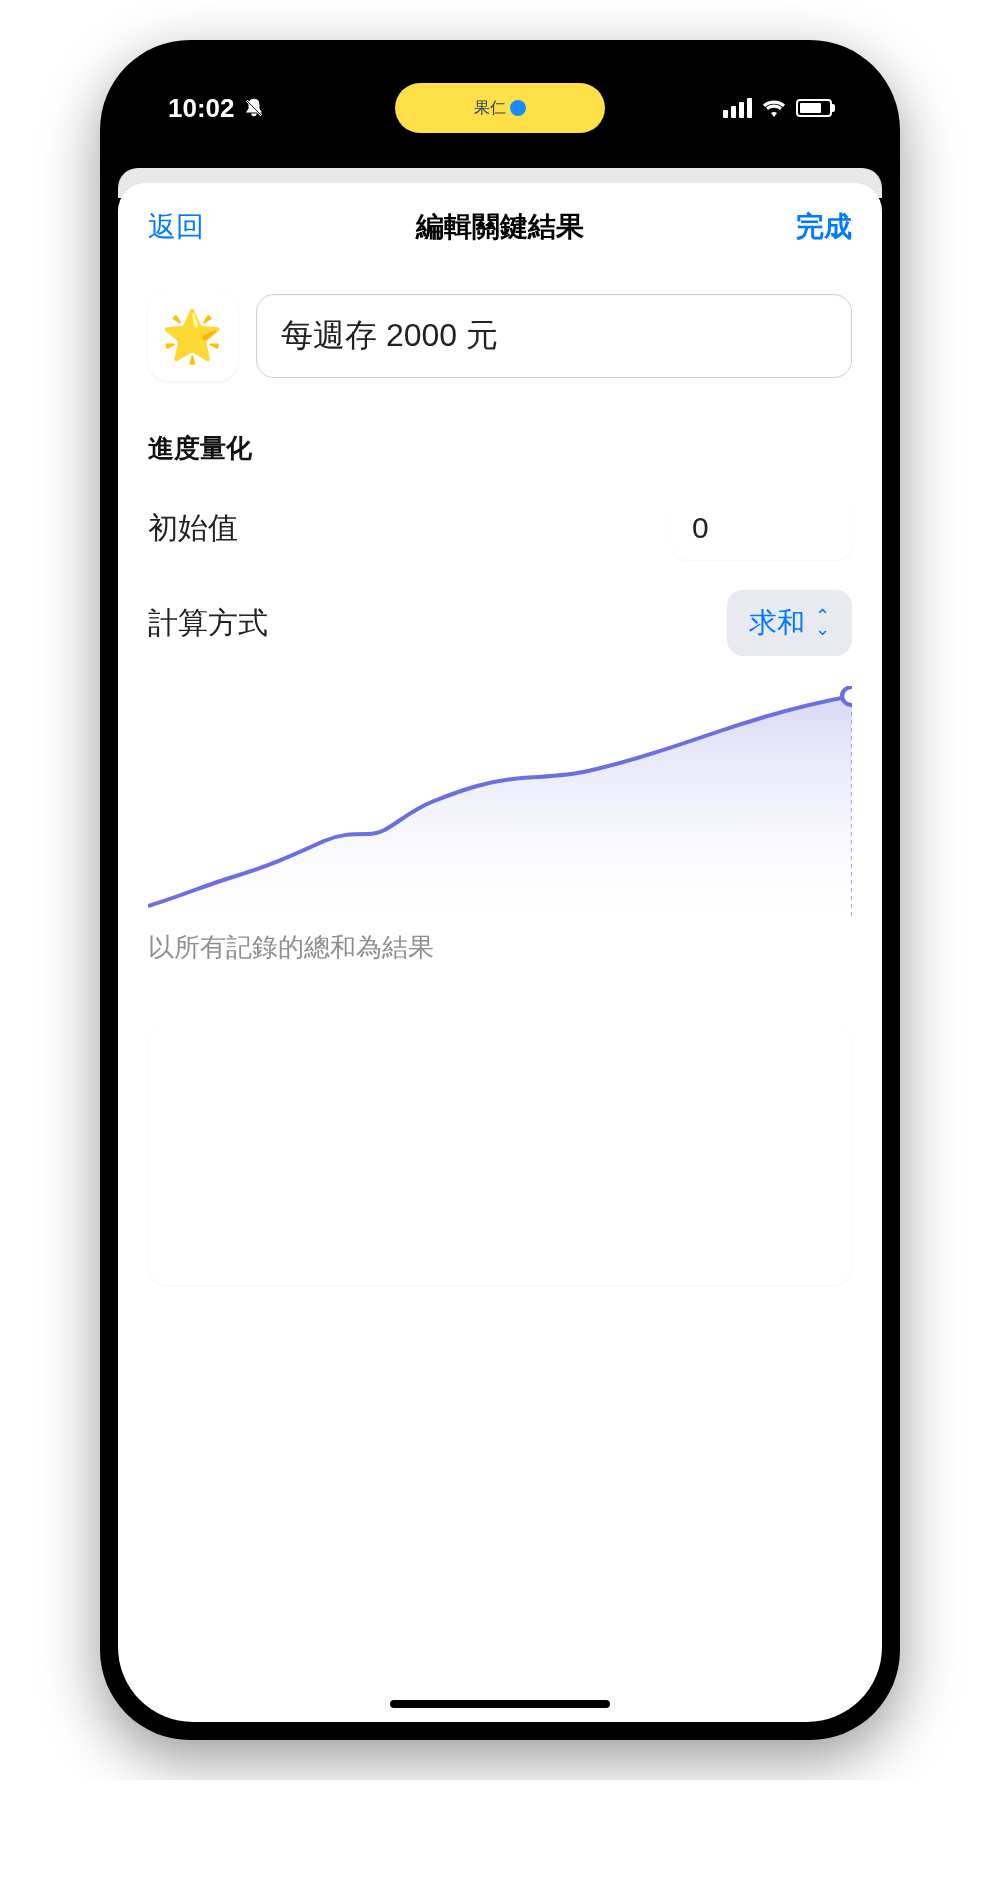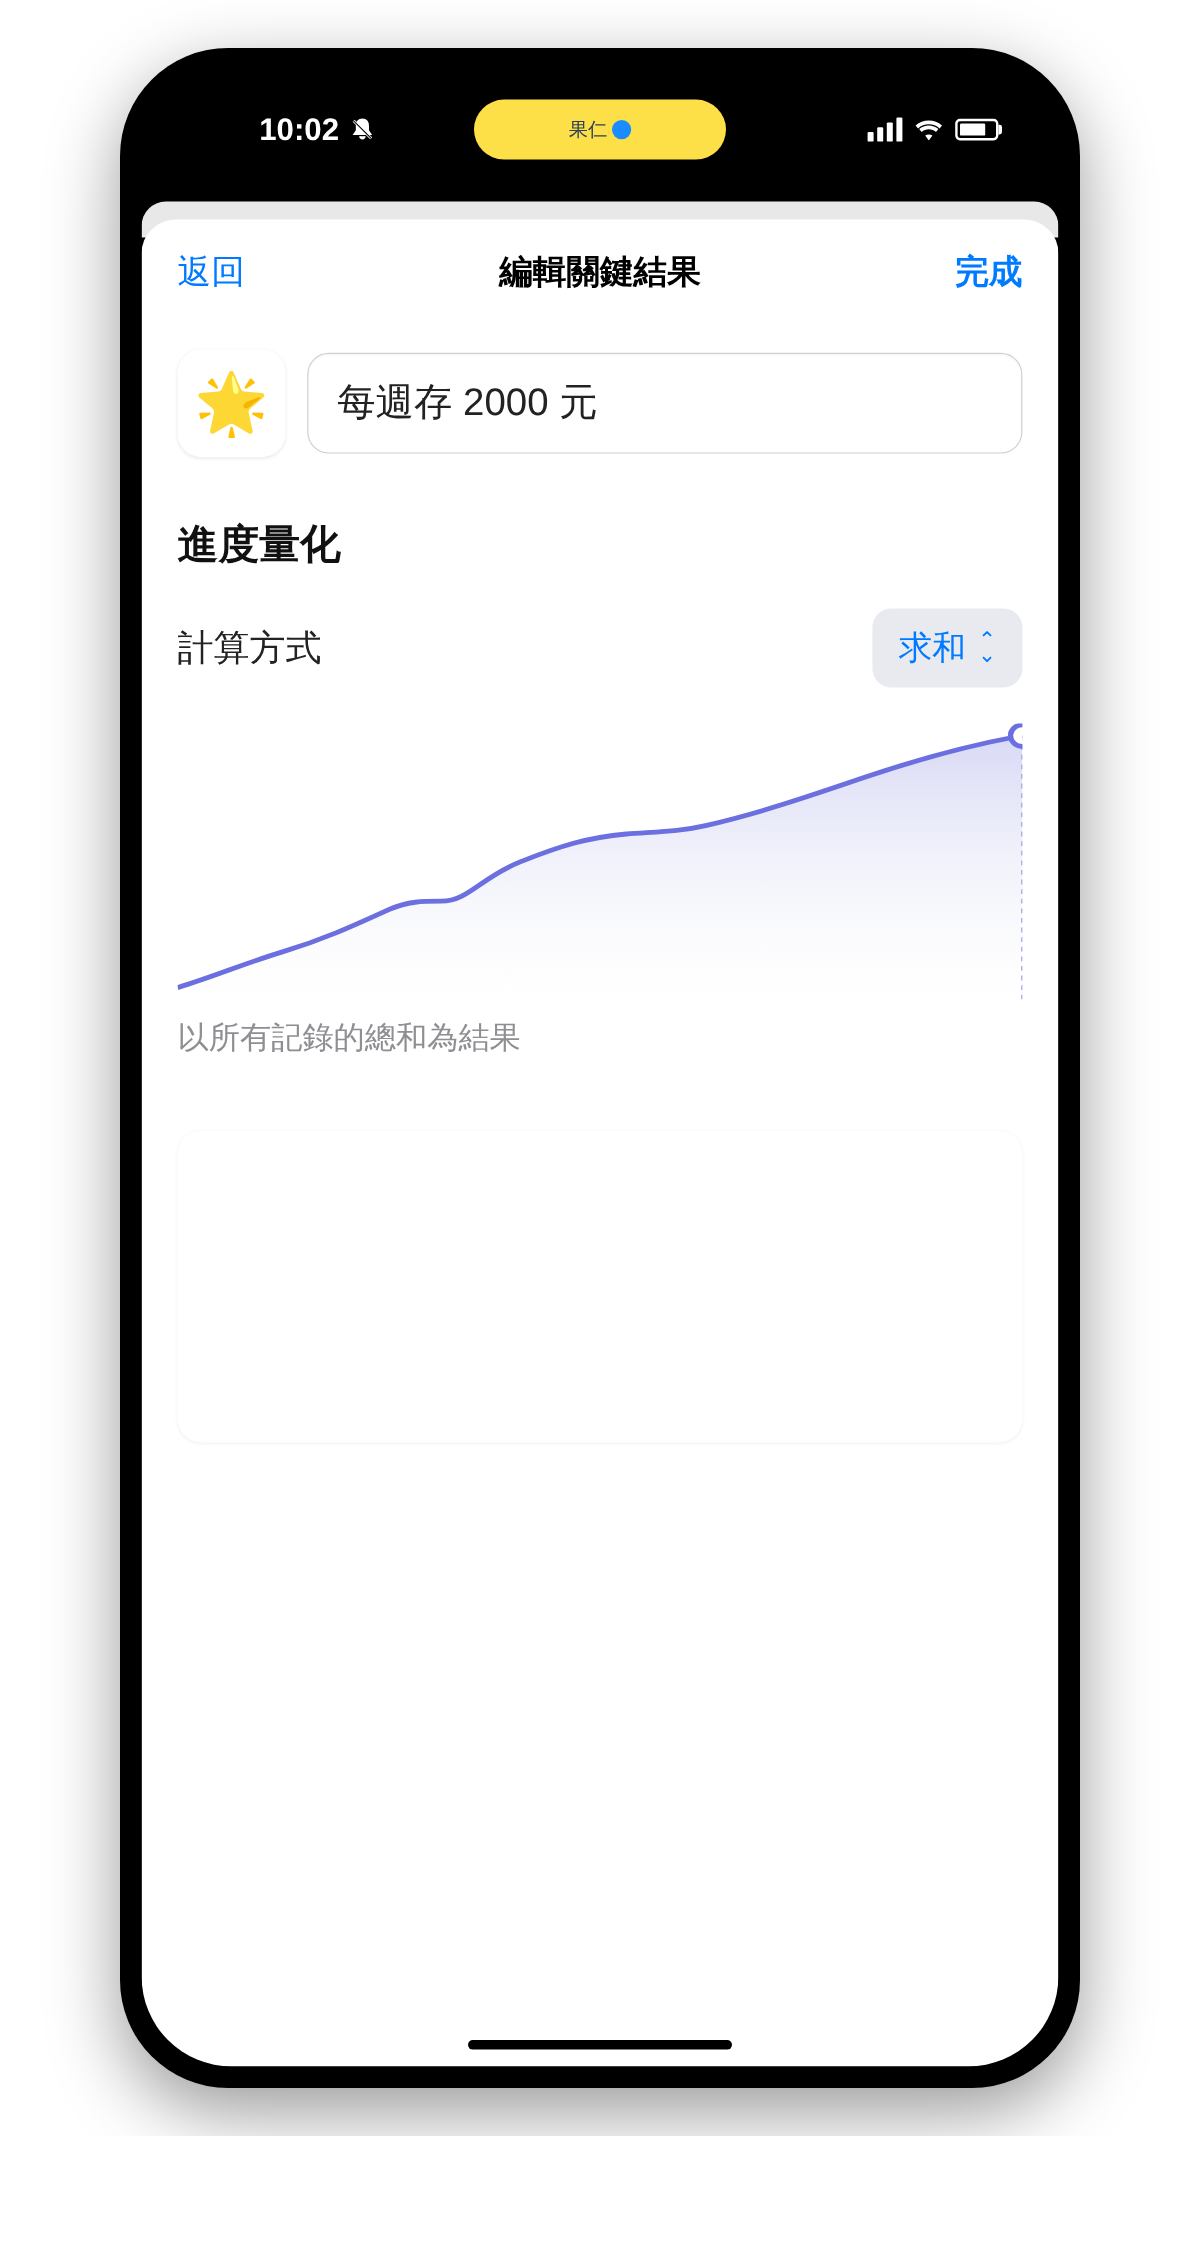--- a/index.html
+++ b/index.html
@@ -39,21 +39,20 @@
       padding: 0 50px;
       color: #fff;
       font-size: 26px;
       font-weight: 600;
       margin-top: 20px;
     }
     .status-left {
       display: flex;
       align-items: center;
       gap: 8px;
-      margin-left: 48px;
     }
     .status-right {
       display: flex;
       align-items: center;
       gap: 10px;
     }
     .dynamic-island {
       position: absolute;
       top: 25px;
       left: 50%;
@@ -193,21 +192,21 @@
       height: 84px;
       background: #fff;
       border: 1px solid #d0d0d0;
       border-radius: 18px;
       padding: 0 24px;
       font-size: 32px;
       color: #222;
       box-shadow: inset 0 1px 2px rgba(0,0,0,0.04);
     }
     .section-title {
-      font-size: 34px;
+      font-size: 26px;
       font-weight: 700;
       color: #111;
       margin-bottom: 30px;
     }
     .field-row {
       display: flex;
       align-items: center;
       justify-content: space-between;
       margin-bottom: 30px;
     }
@@ -328,20 +327,24 @@
       <div class="content">
         <div class="title-row">
           <div class="icon-box">
             <span>🌟</span>
           </div>
           <input class="title-input" value="每週存 2000 元" style="">
         </div>
 
         <div class="section-title">進度量化</div>
 
+        <div class="field-row">
+          <span class="field-label">初始值</span>
+          <input class="field-input" value="0" style="">
+        </div>
 
 
         <div class="field-row">
           <span class="field-label">計算方式</span>
           <div class="dropdown-pill">
             <span class="dropdown-text">求和</span>
             <span class="dropdown-arrows">
               <span>⌃</span>
                 <span>⌄</span>
             </span>

